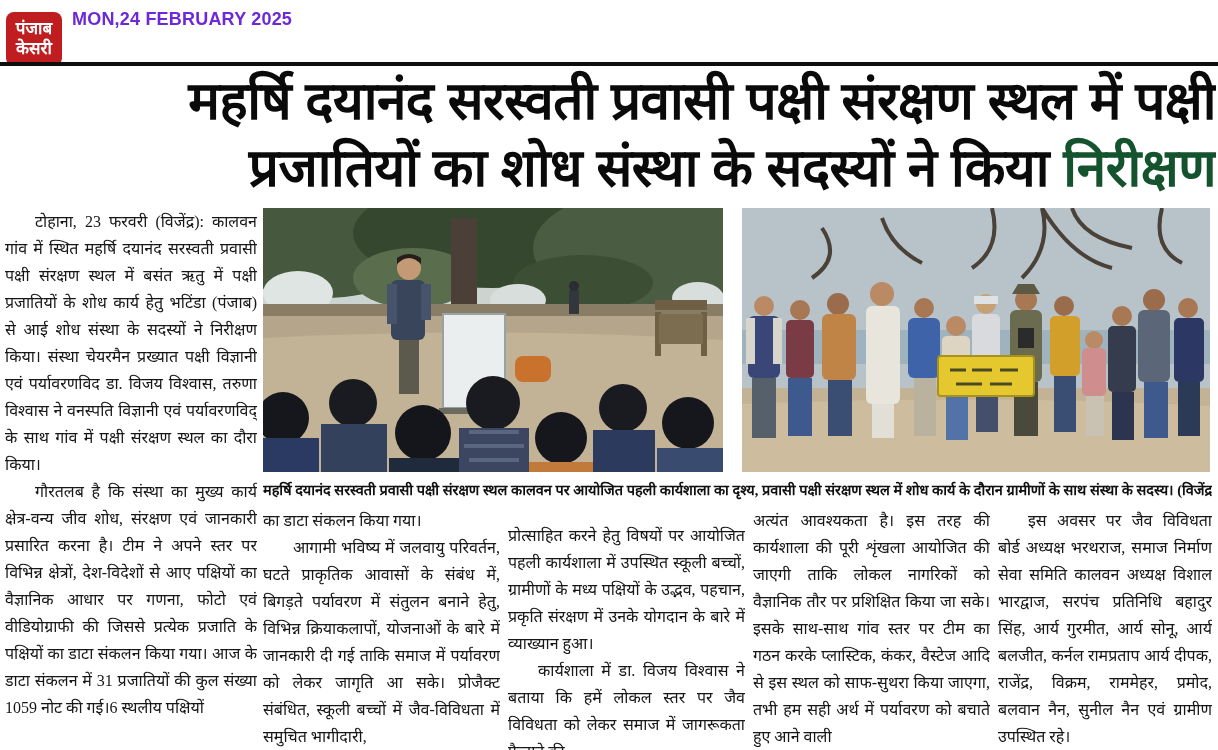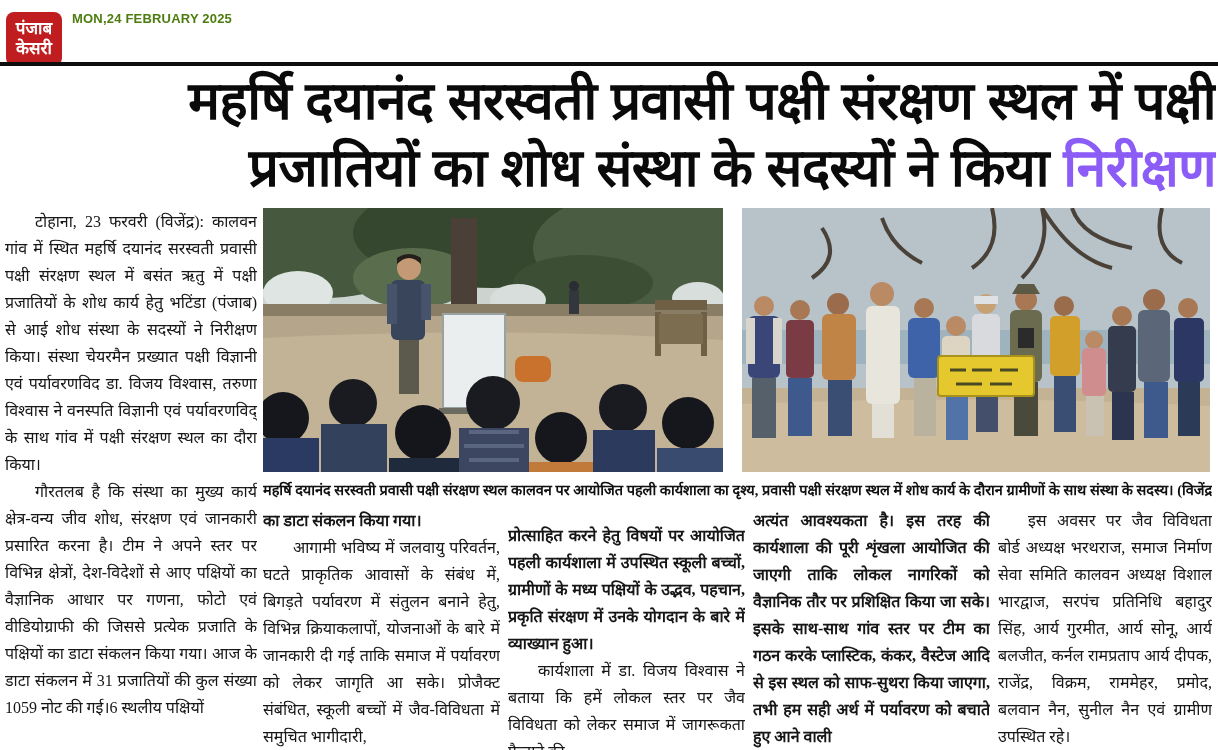--- a/index.html
+++ b/index.html
@@ -12,38 +12,38 @@
   .logo {
     position:absolute; top:12px; left:6px; width:56px; height:54px;
     background:#c01d20; border-radius:8px; color:#ffffff;
     font-family:"Liberation Sans","DejaVu Sans",sans-serif; font-weight:700;
     font-size:17px; line-height:1.2; text-align:center;
     display:flex; flex-direction:column; justify-content:center;
   }
   .mast-text {
     position:absolute; left:72px; top:7px;
     font-family:"Liberation Sans","DejaVu Sans",sans-serif;
-    font-weight:700; font-size:13px; line-height:24px; color:#4d7c0f;
+    font-weight:700; font-size:18px; line-height:24px; color:#6d28d9;
     letter-spacing:0.2px;
   }
   .rule { position:absolute; top:62px; left:0; width:100%; height:4px; background:#0e0e0e; }
   .headline {
     position:absolute; top:67px; left:2px; right:2px; height:138px;
     text-align:right; color:#0a0a0a;
     font-family:"Liberation Sans","DejaVu Sans",sans-serif;
     font-weight:800; font-size:53px; line-height:67px;
     white-space:nowrap; overflow:hidden; letter-spacing:-0.5px;
   }
-  .headline .red { color:#8b5cf6; }
+  .headline .red { color:#14532d; }
   .col {
     position:absolute; text-align:justify; color:#161616;
     font-size:16px; line-height:27px; overflow:hidden;
   }
   .col p { margin:0; text-indent:30px; }
-  .col p.cont { text-indent:0;font-weight:bold; }
+  .col p.cont { text-indent:0; }
   #col1 { left:5px;  top:208px; width:252px; height:542px; }
   #col2 { left:263px; top:507px; width:237px; height:243px; }
   #col3 { left:508px; top:522px; width:237px; height:243px; }
   #col4 { left:753px; top:507px; width:237px; height:243px; }
   #col5 { left:998px; top:507px; width:214px; height:243px; }
   .photo { position:absolute; top:208px; height:264px; overflow:hidden; background:#c8cfc9; }
   #photo1 { left:263px; width:460px; }
   #photo2 { left:742px; width:468px; }
   .caption {
     position:absolute; left:263px; top:479px; width:949px; height:24px;

